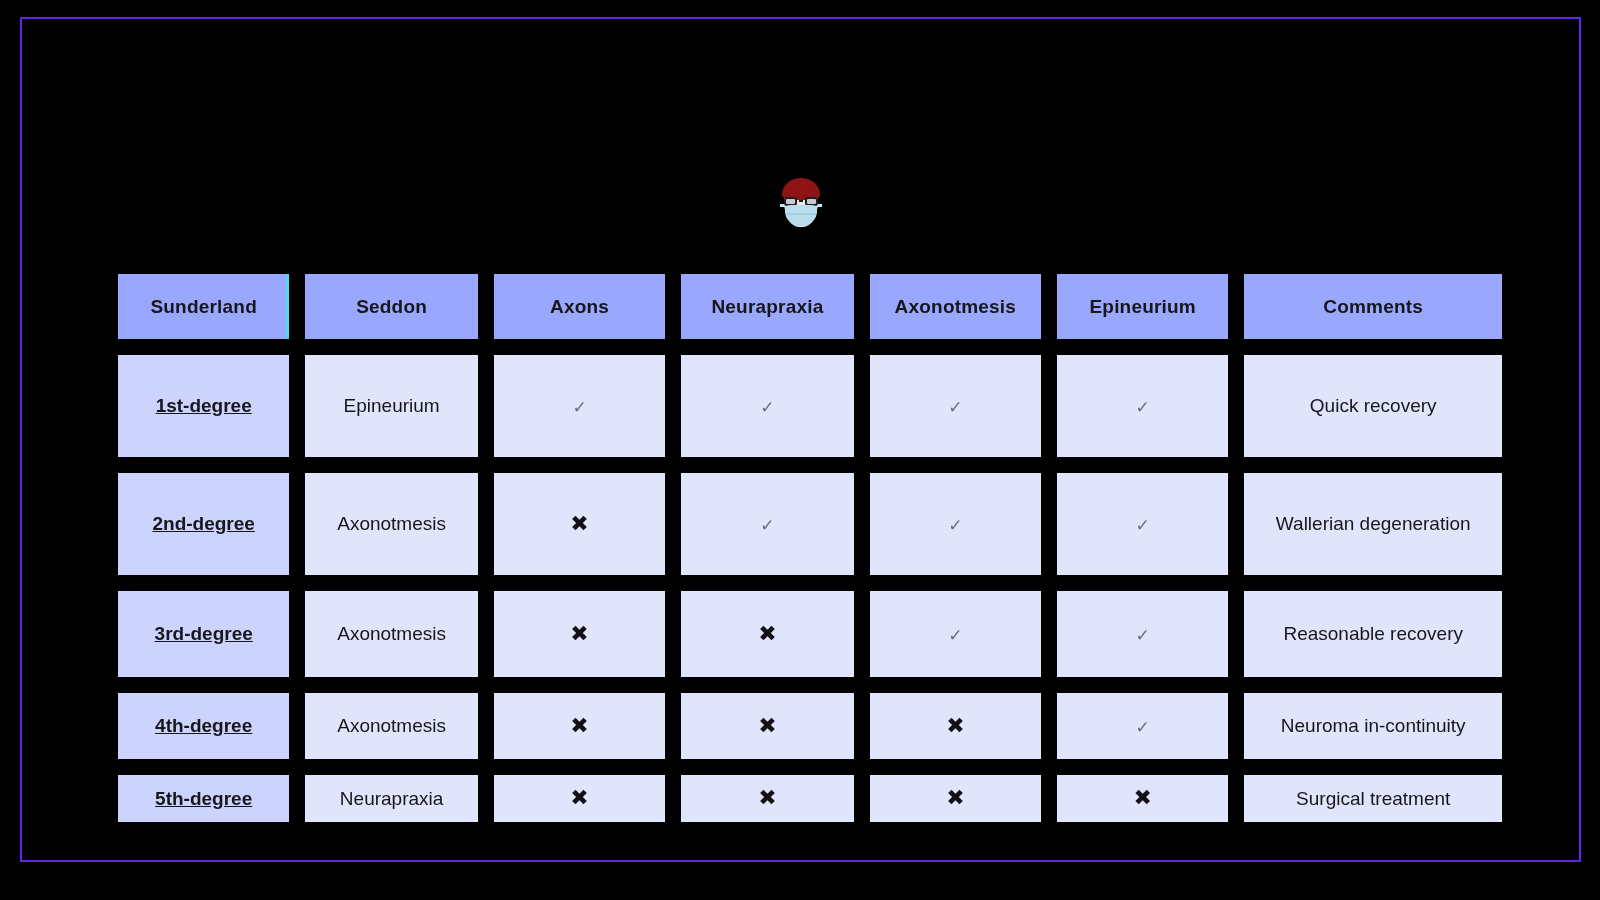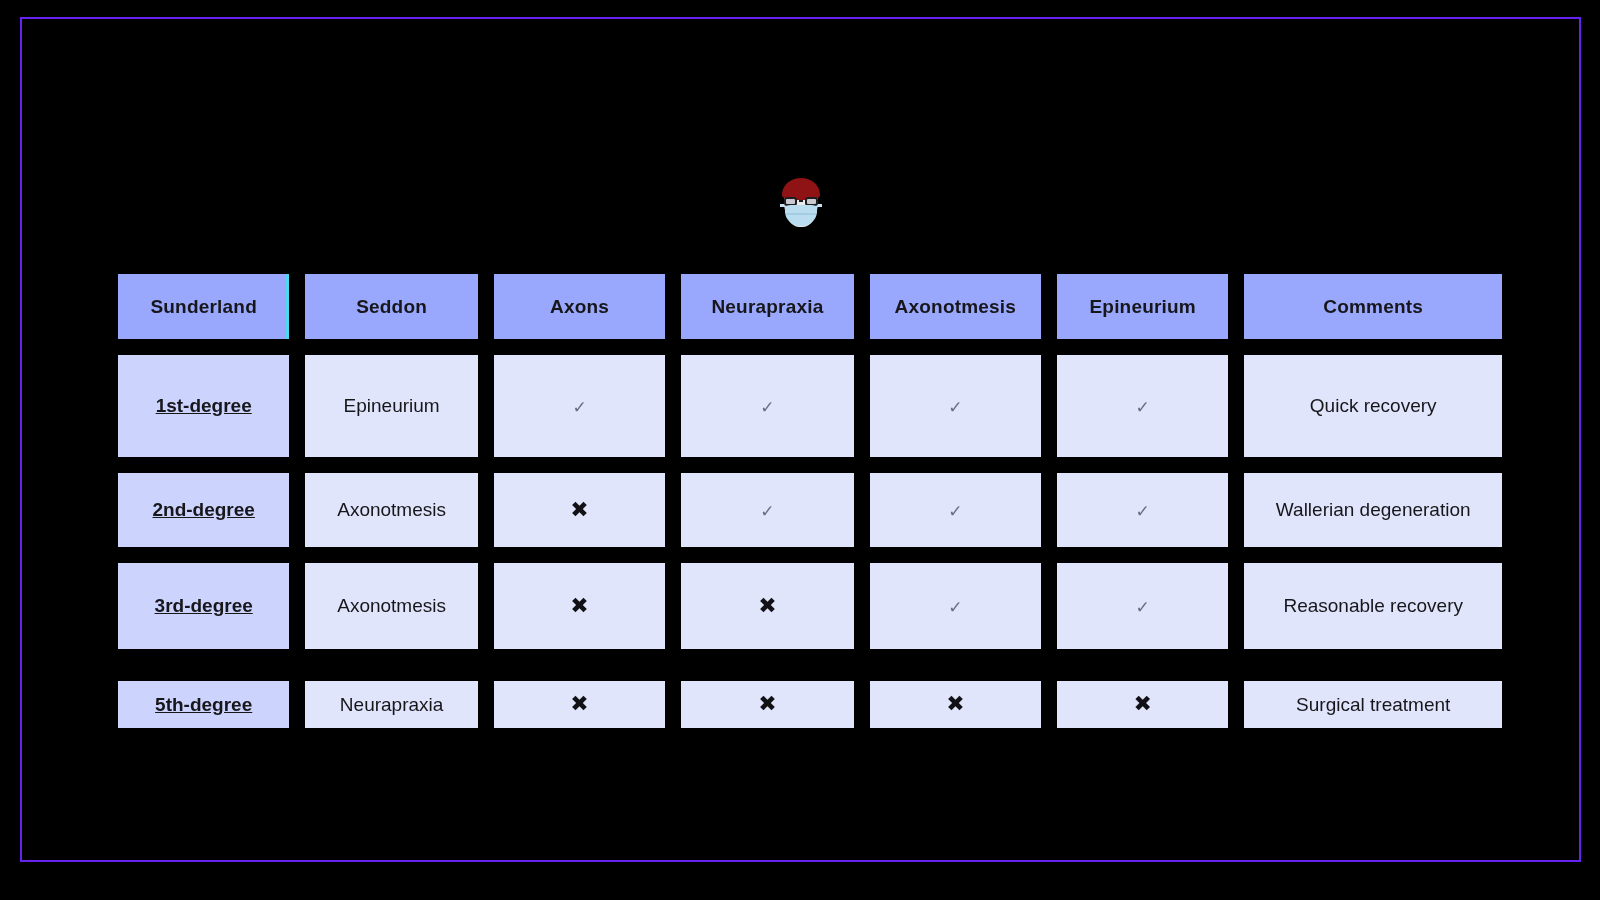--- a/index.html
+++ b/index.html
@@ -192,21 +192,21 @@
     font-size: 19px;
     font-weight: normal;
   }
   #nerve-table tbody td.grade-cell {
     background: #ccd3fd;
     font-weight: bold;
     text-decoration: underline;
   }
 
   #nerve-table tbody tr.r1 td { height: 102px; }
-  #nerve-table tbody tr.r2 td { height: 74px; }
+  #nerve-table tbody tr.r2 td { height: 102px; }
   #nerve-table tbody tr.r3 td { height: 86px; }
   #nerve-table tbody tr.r4 td { height: 66px; }
   #nerve-table tbody tr.r5 td { height: 47px; }
 
   
   .mark {
     display: inline-block;
     line-height: 1;
   }
   .mark.check {
@@ -308,20 +308,29 @@
         <td><span class="mark cross">✖</span></td>
         <td><span class="mark check">✓</span></td>
         <td><span class="mark check">✓</span></td>
         <td>Reasonable recovery</td>
       </tr>
 
       <tr class="spacer">
         <td colspan="7"></td>
       </tr>
 
+      <tr class="r4">
+        <td class="grade-cell">4th-degree</td>
+        <td>Axonotmesis</td>
+        <td><span class="mark cross">✖</span></td>
+        <td><span class="mark cross">✖</span></td>
+        <td><span class="mark cross">✖</span></td>
+        <td><span class="mark check">✓</span></td>
+        <td>Neuroma in-continuity</td>
+      </tr>
 
       <tr class="spacer">
         <td colspan="7"></td>
       </tr>
 
       <tr class="r5">
         <td class="grade-cell">5th-degree</td>
         <td>Neurapraxia</td>
         <td><span class="mark cross">✖</span></td>
         <td><span class="mark cross">✖</span></td>

